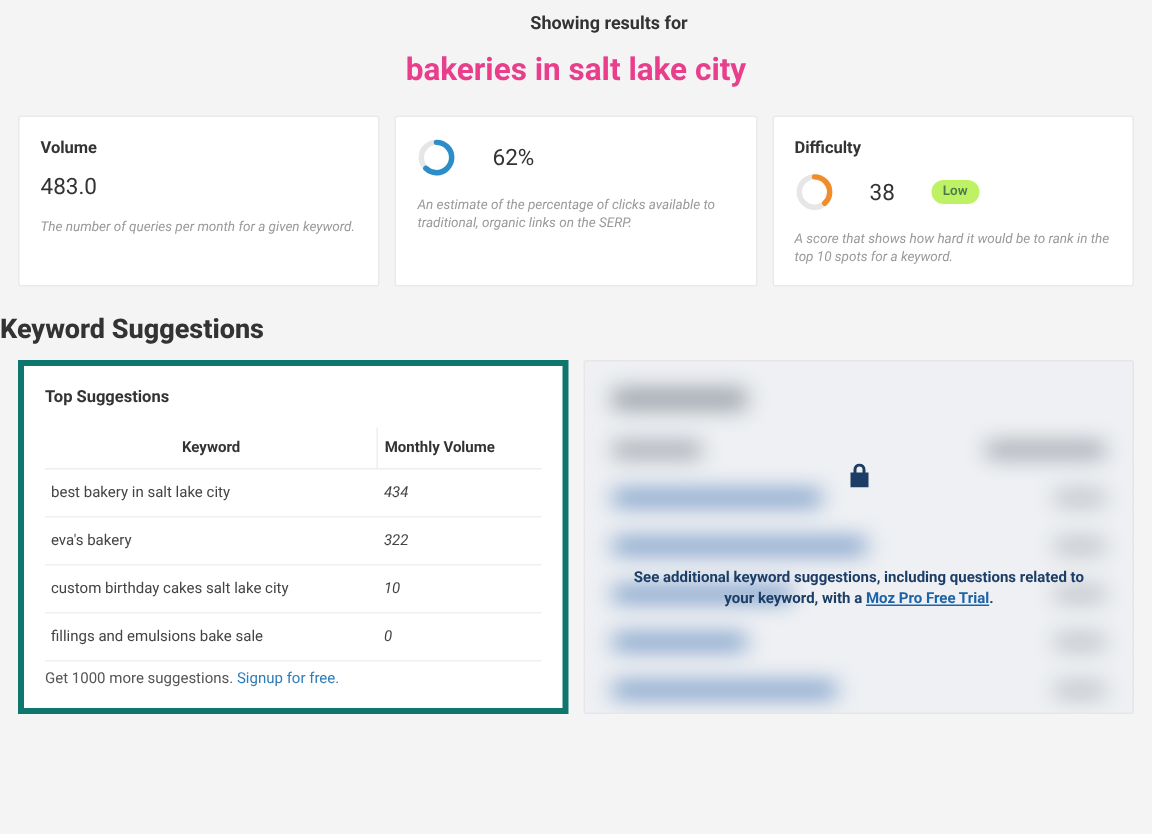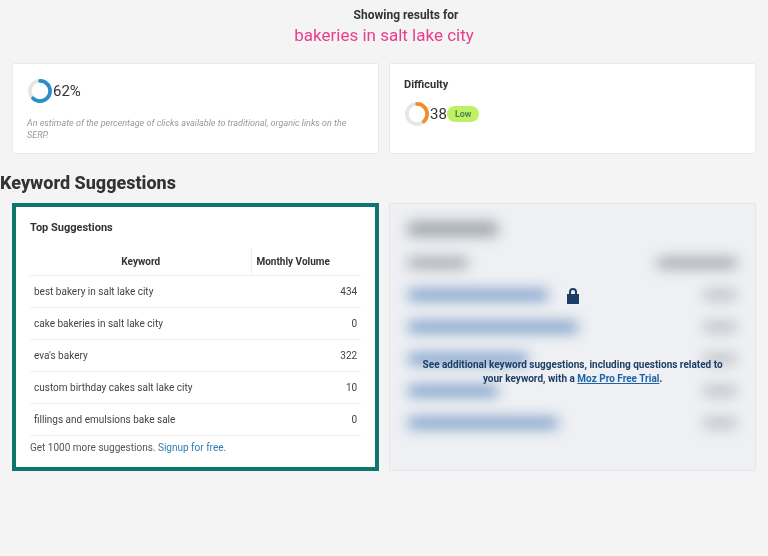--- a/index.html
+++ b/index.html
@@ -5,35 +5,35 @@
   * { box-sizing: border-box; margin: 0; padding: 0; }
   body {
     font-family: -apple-system, BlinkMacSystemFont, "Segoe UI", Roboto, Helvetica, Arial, sans-serif;
     background: #f4f4f5;
     color: #333;
     font-size: 12px;
     width: 768px;
   }
   .header { text-align: center; padding: 8px 0 18px; }
   .header-label { font-size: 12px; font-weight: 700; color: #333; margin-left: 44px; }
-  .header-query { font-size: 17px; font-weight: 400; color: #e83e8c; margin-top: 3px; }
+  .header-query { font-size: 21px; font-weight: 700; color: #e83e8c; margin-top: 13px; }
 
   .metrics { display: flex; gap: 10px; padding: 0 12px; }
   .card {
     background: #fff;
     border: 1px solid #eaeaea;
     border-radius: 2px;
     padding: 14px 14px 12px;
     flex: 1;
   }
   .card-title { font-size: 11px; font-weight: 700; color: #333; margin-bottom: 10px; }
   .card-value { font-size: 15px; font-weight: 400; color: #333; }
   .card-desc { font-size: 9px; font-style: italic; color: #999; margin-top: 14px; line-height: 1.3; }
 
-  .metric-row { display: flex; align-items: center; gap: 0; }
+  .metric-row { display: flex; align-items: center; gap: 24px; }
   .donut { width: 26px; height: 26px; flex: 0 0 auto; }
   .pill {
     display: inline-block;
     background: #bef264;
     color: #4a7a4c;
     font-size: 9px;
     font-weight: 600;
     padding: 3px 8px;
     border-radius: 9px;
   }
@@ -64,21 +64,21 @@
     padding: 8px 4px;
     border-bottom: 1px solid #eee;
   }
   table.kw th:last-child { text-align: left; margin-left: 28px; }
   table.kw td {
     font-size: 10px;
     padding: 10px 4px;
     border-bottom: 1px solid #f0f0f0;
     color: #444;
   }
-  table.kw td:last-child { text-align: right; }
+  table.kw td:last-child { text-align: left; font-style: italic; }
   .cta-line { font-size: 10px; color: #555; margin-top: 6px; }
   .cta-link { color: #2f7db6; text-decoration: none; }
 
   .blur-bg {
     position: absolute; inset: 0;
     filter: blur(7px);
     padding: 18px;
   }
   .blur-row { display: flex; justify-content: space-between; margin-bottom: 22px; }
   .blob {
@@ -100,20 +100,25 @@
 </head>
 <body>
 
 <div class="header">
   <div class="header-label">Showing results for</div>
   <div class="header-query">bakeries in salt lake city</div>
 </div>
 
 <div class="metrics">
 
+  <div class="card">
+    <div class="card-title">Volume</div>
+    <div class="card-value">483.0</div>
+    <div class="card-desc">The number of queries per month for a given keyword.</div>
+  </div>
 
   <div class="card">
     <div class="metric-row">
       <svg class="donut" viewBox="0 0 36 36">
         <circle cx="18" cy="18" r="14" fill="none" stroke="#e6e6e6" stroke-width="5"></circle>
         <circle cx="18" cy="18" r="14" fill="none" stroke="#2b8ecb" stroke-width="5" stroke-dasharray="87.96" transform="rotate(-90 18 18)" stroke-linecap="round" stroke-dashoffset="33.43"></circle>
       </svg>
       <div class="card-value">62%</div>
     </div>
     <div class="card-desc">An estimate of the percentage of clicks available to traditional, organic links on the SERP.</div>
@@ -122,20 +127,21 @@
   <div class="card">
     <div class="card-title">Difficulty</div>
     <div class="metric-row">
       <svg class="donut" viewBox="0 0 36 36">
         <circle cx="18" cy="18" r="14" fill="none" stroke="#e6e6e6" stroke-width="5"></circle>
         <circle cx="18" cy="18" r="14" fill="none" stroke="#f28c28" stroke-width="5" stroke-dasharray="87.96" transform="rotate(-90 18 18)" stroke-linecap="round" stroke-dashoffset="54.54"></circle>
       </svg>
       <div class="card-value">38</div>
       <span class="pill">Low</span>
     </div>
+    <div class="card-desc">A score that shows how hard it would be to rank in the top 10 spots for a keyword.</div>
   </div>
 </div>
 
 <div class="section-title">Keyword Suggestions</div>
 
 <div class="panels">
   <div class="panel-left">
     <div class="top-sugg-title">Top Suggestions</div>
     <table class="kw">
       <thead>
@@ -143,24 +149,20 @@
           <th>Keyword</th>
           <th style="border-left:1px solid #eee;">Monthly Volume</th>
         </tr>
       </thead>
       <tbody id="kw-body">
           <tr>
             <td>best bakery in salt lake city</td>
             <td>434</td>
           </tr>
           <tr>
-            <td>cake bakeries in salt lake city</td>
-            <td>0</td>
-          </tr>
-          <tr>
             <td>eva's bakery</td>
             <td>322</td>
           </tr>
           <tr>
             <td>custom birthday cakes salt lake city</td>
             <td>10</td>
           </tr>
           <tr>
             <td>fillings and emulsions bake sale</td>
             <td>0</td>

